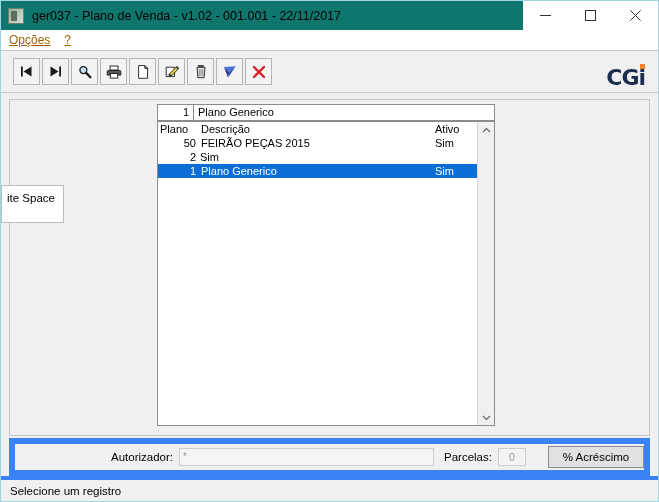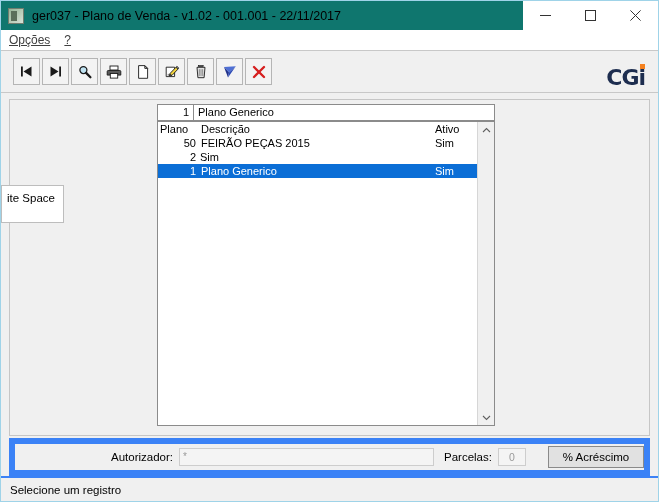--- a/index.html
+++ b/index.html
@@ -78,21 +78,21 @@
   #menu-bar {
     height: 20px;
     background: #ffffff;
     display: flex;
     align-items: center;
     flex: none;
     padding-left: 8px;
   }
   .menu-item {
     font-size: 12px;
-    color: #404040;
+    color: #a16207;
     margin-right: 14px;
     white-space: nowrap;
   }
   .menu-item u { text-decoration: underline; }
 
   
   #toolbar {
     height: 41px;
     background: #f0f0f0;
     border-top: 1px solid #c8c8c8;
@@ -345,21 +345,21 @@
     margin-left: 22px;
     font-family: "Liberation Sans", sans-serif;
     padding: 0;
   }
 
   
   #status-bar {
     flex: none;
     height: 25px;
     background: #f0f0f0;
-    border-top: 2px solid #3b82f6;
+    border-top: 4px solid #3b82f6;
     display: flex;
     align-items: center;
     padding-left: 9px;
     box-sizing: border-box;
   }
   #status-text {
     font-size: 11.5px;
     color: #000;
   }
 </style>

